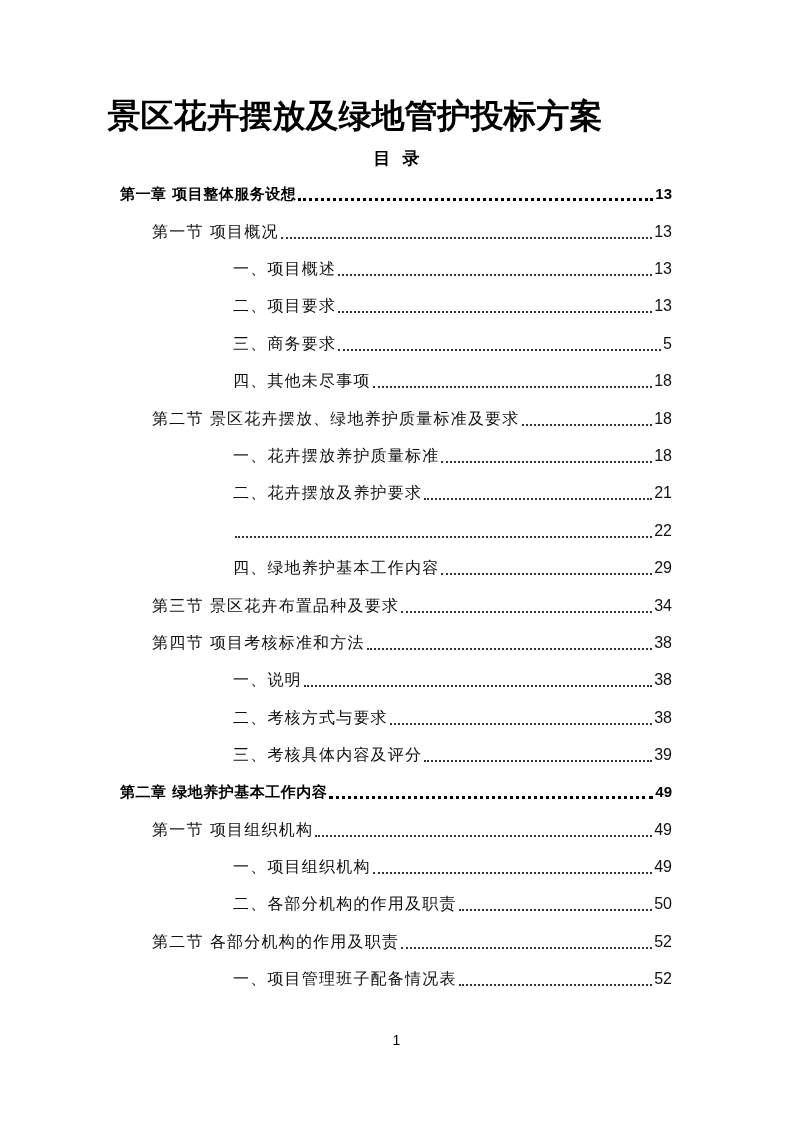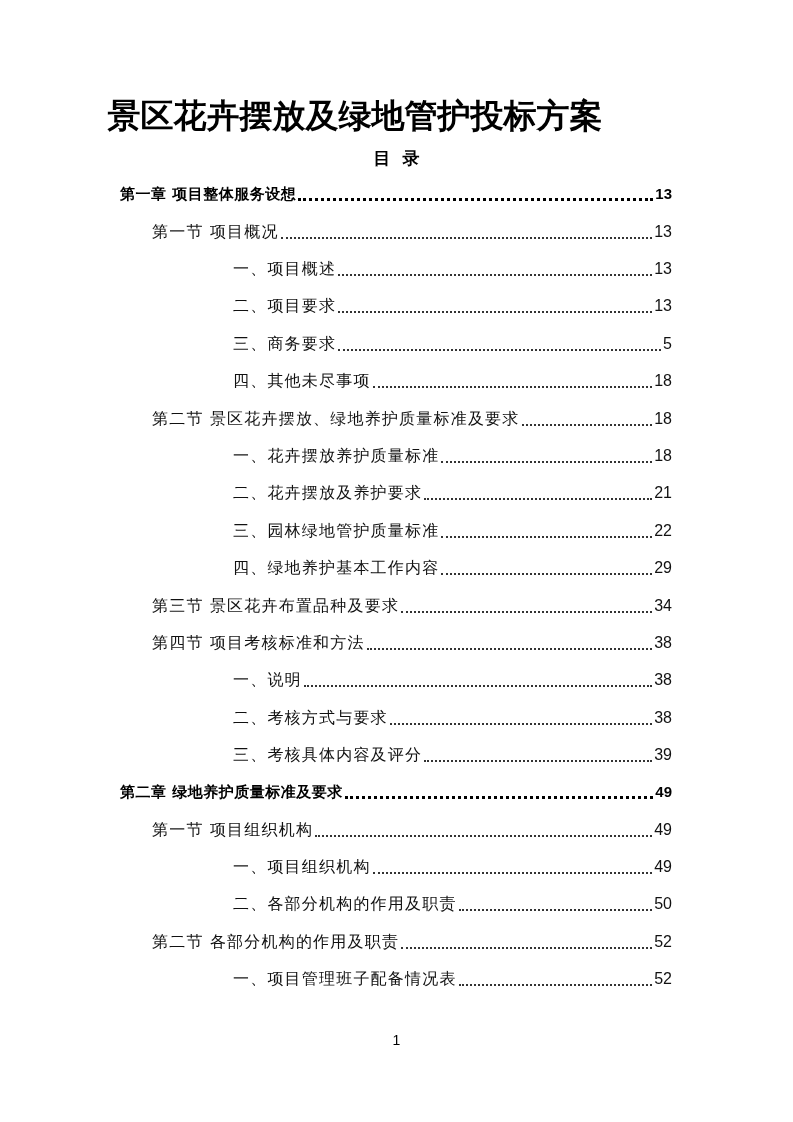--- a/index.html
+++ b/index.html
@@ -135,21 +135,20 @@
     <span class="toc-label">一、花卉摆放养护质量标准</span>
     <span class="toc-leader"></span>
     <span class="toc-page">18</span>
   </div>
   <div class="toc-row lvl3" style="top:478px">
     <span class="toc-label">二、花卉摆放及养护要求</span>
     <span class="toc-leader"></span>
     <span class="toc-page">21</span>
   </div>
   <div class="toc-row lvl3" style="top:516px">
-    <span class="toc-label">三、园林绿地管护质量标准</span>
     <span class="toc-leader"></span>
     <span class="toc-page">22</span>
   </div>
   <div class="toc-row lvl3" style="top:553px">
     <span class="toc-label">四、绿地养护基本工作内容</span>
     <span class="toc-leader"></span>
     <span class="toc-page">29</span>
   </div>
   <div class="toc-row lvl2" style="top:591px">
     <span class="toc-label">第三节  景区花卉布置品种及要求</span>
@@ -170,21 +169,21 @@
     <span class="toc-label">二、考核方式与要求</span>
     <span class="toc-leader"></span>
     <span class="toc-page">38</span>
   </div>
   <div class="toc-row lvl3" style="top:740px">
     <span class="toc-label">三、考核具体内容及评分</span>
     <span class="toc-leader"></span>
     <span class="toc-page">39</span>
   </div>
   <div class="toc-row lvl1" style="top:777px">
-    <span class="toc-label">第二章  绿地养护质量标准及要求</span>
+    <span class="toc-label">第二章  绿地养护基本工作内容</span>
     <span class="toc-leader"></span>
     <span class="toc-page">49</span>
   </div>
   <div class="toc-row lvl2" style="top:815px">
     <span class="toc-label">第一节  项目组织机构</span>
     <span class="toc-leader"></span>
     <span class="toc-page">49</span>
   </div>
   <div class="toc-row lvl3" style="top:852px">
     <span class="toc-label">一、项目组织机构</span>

